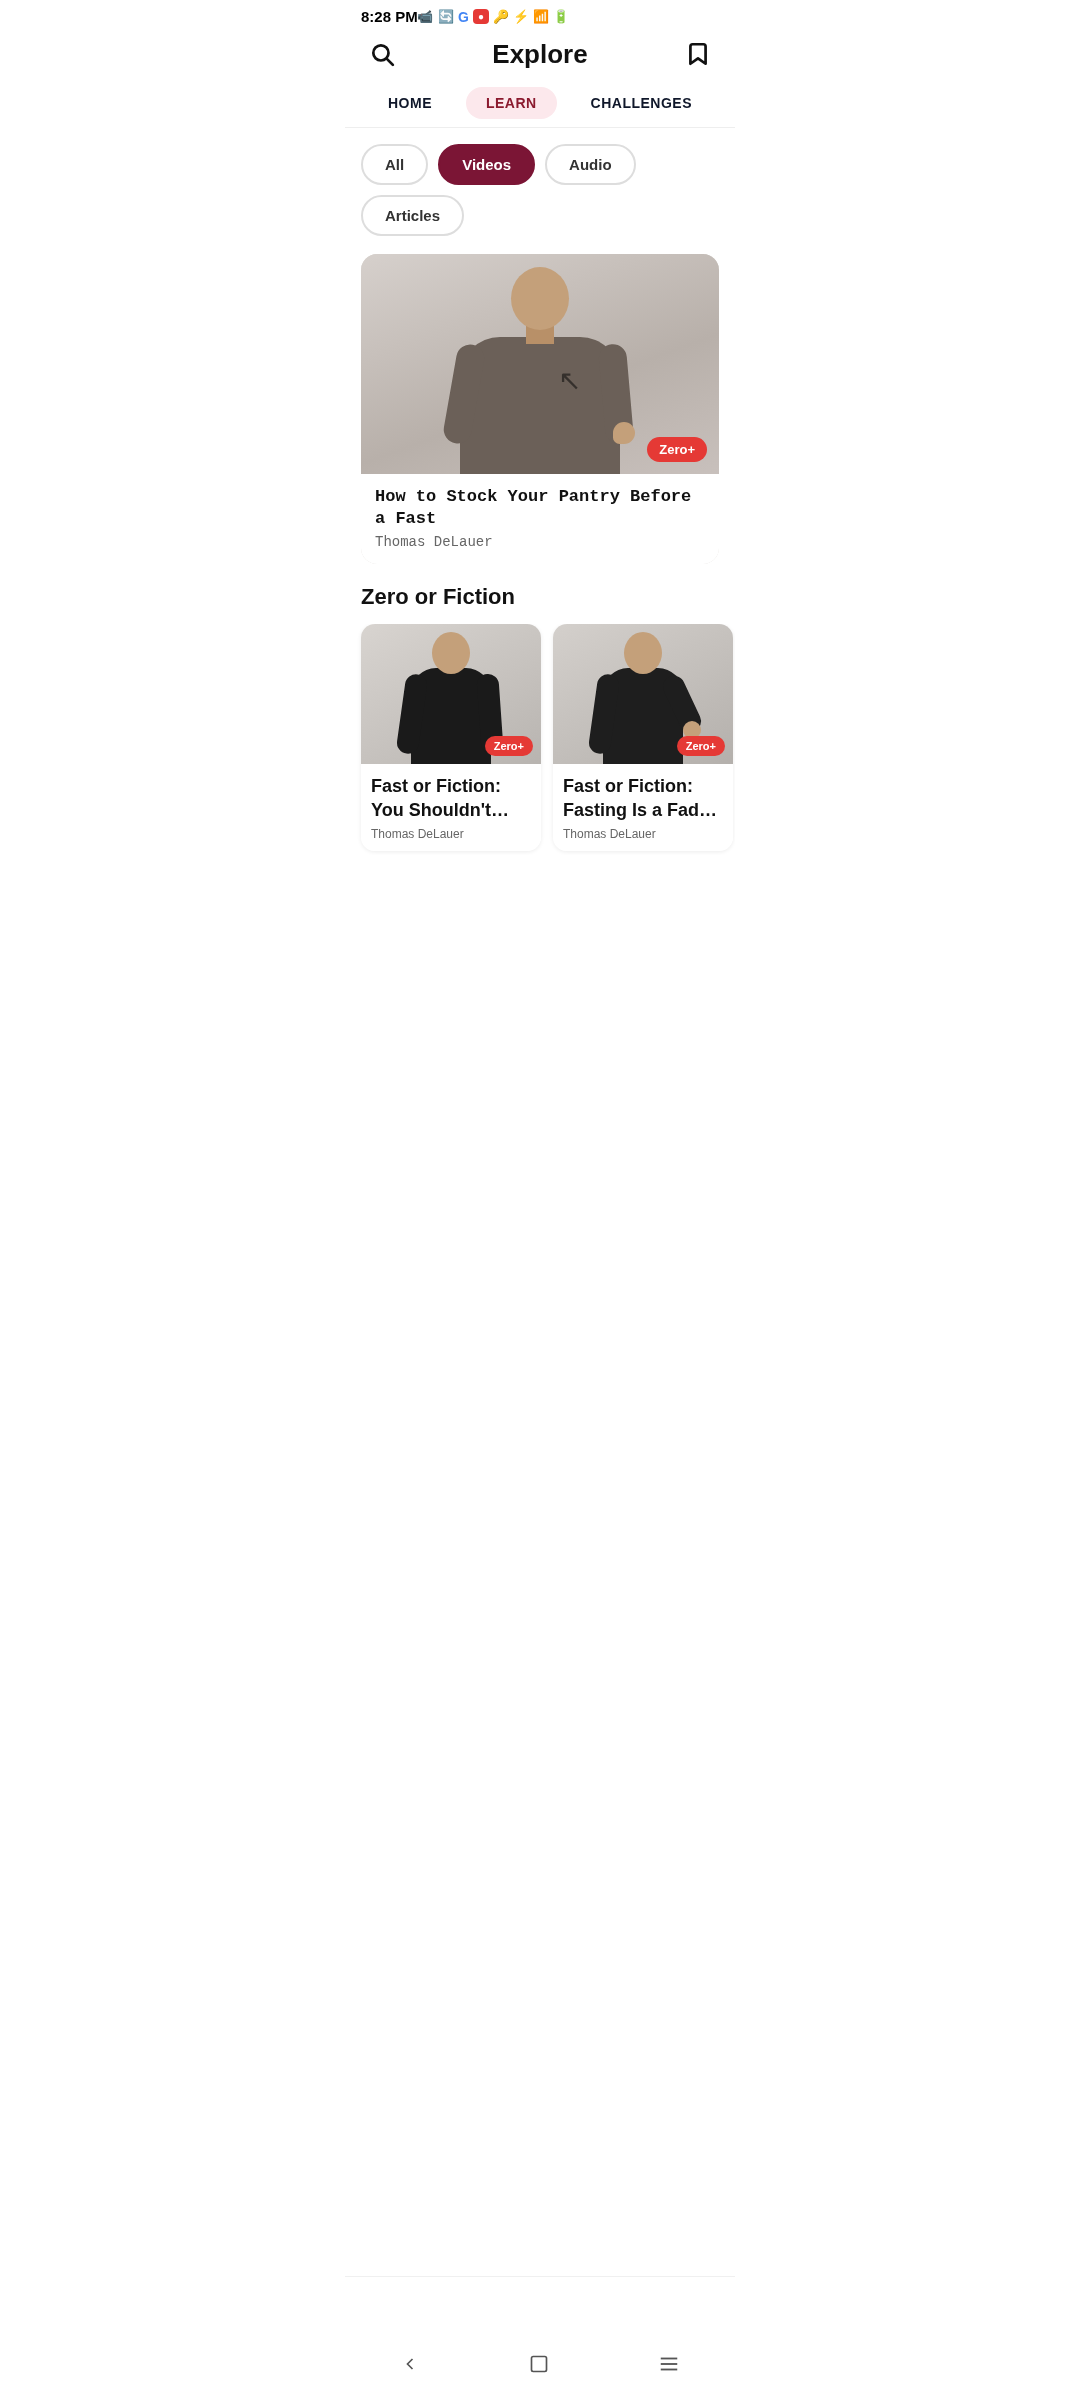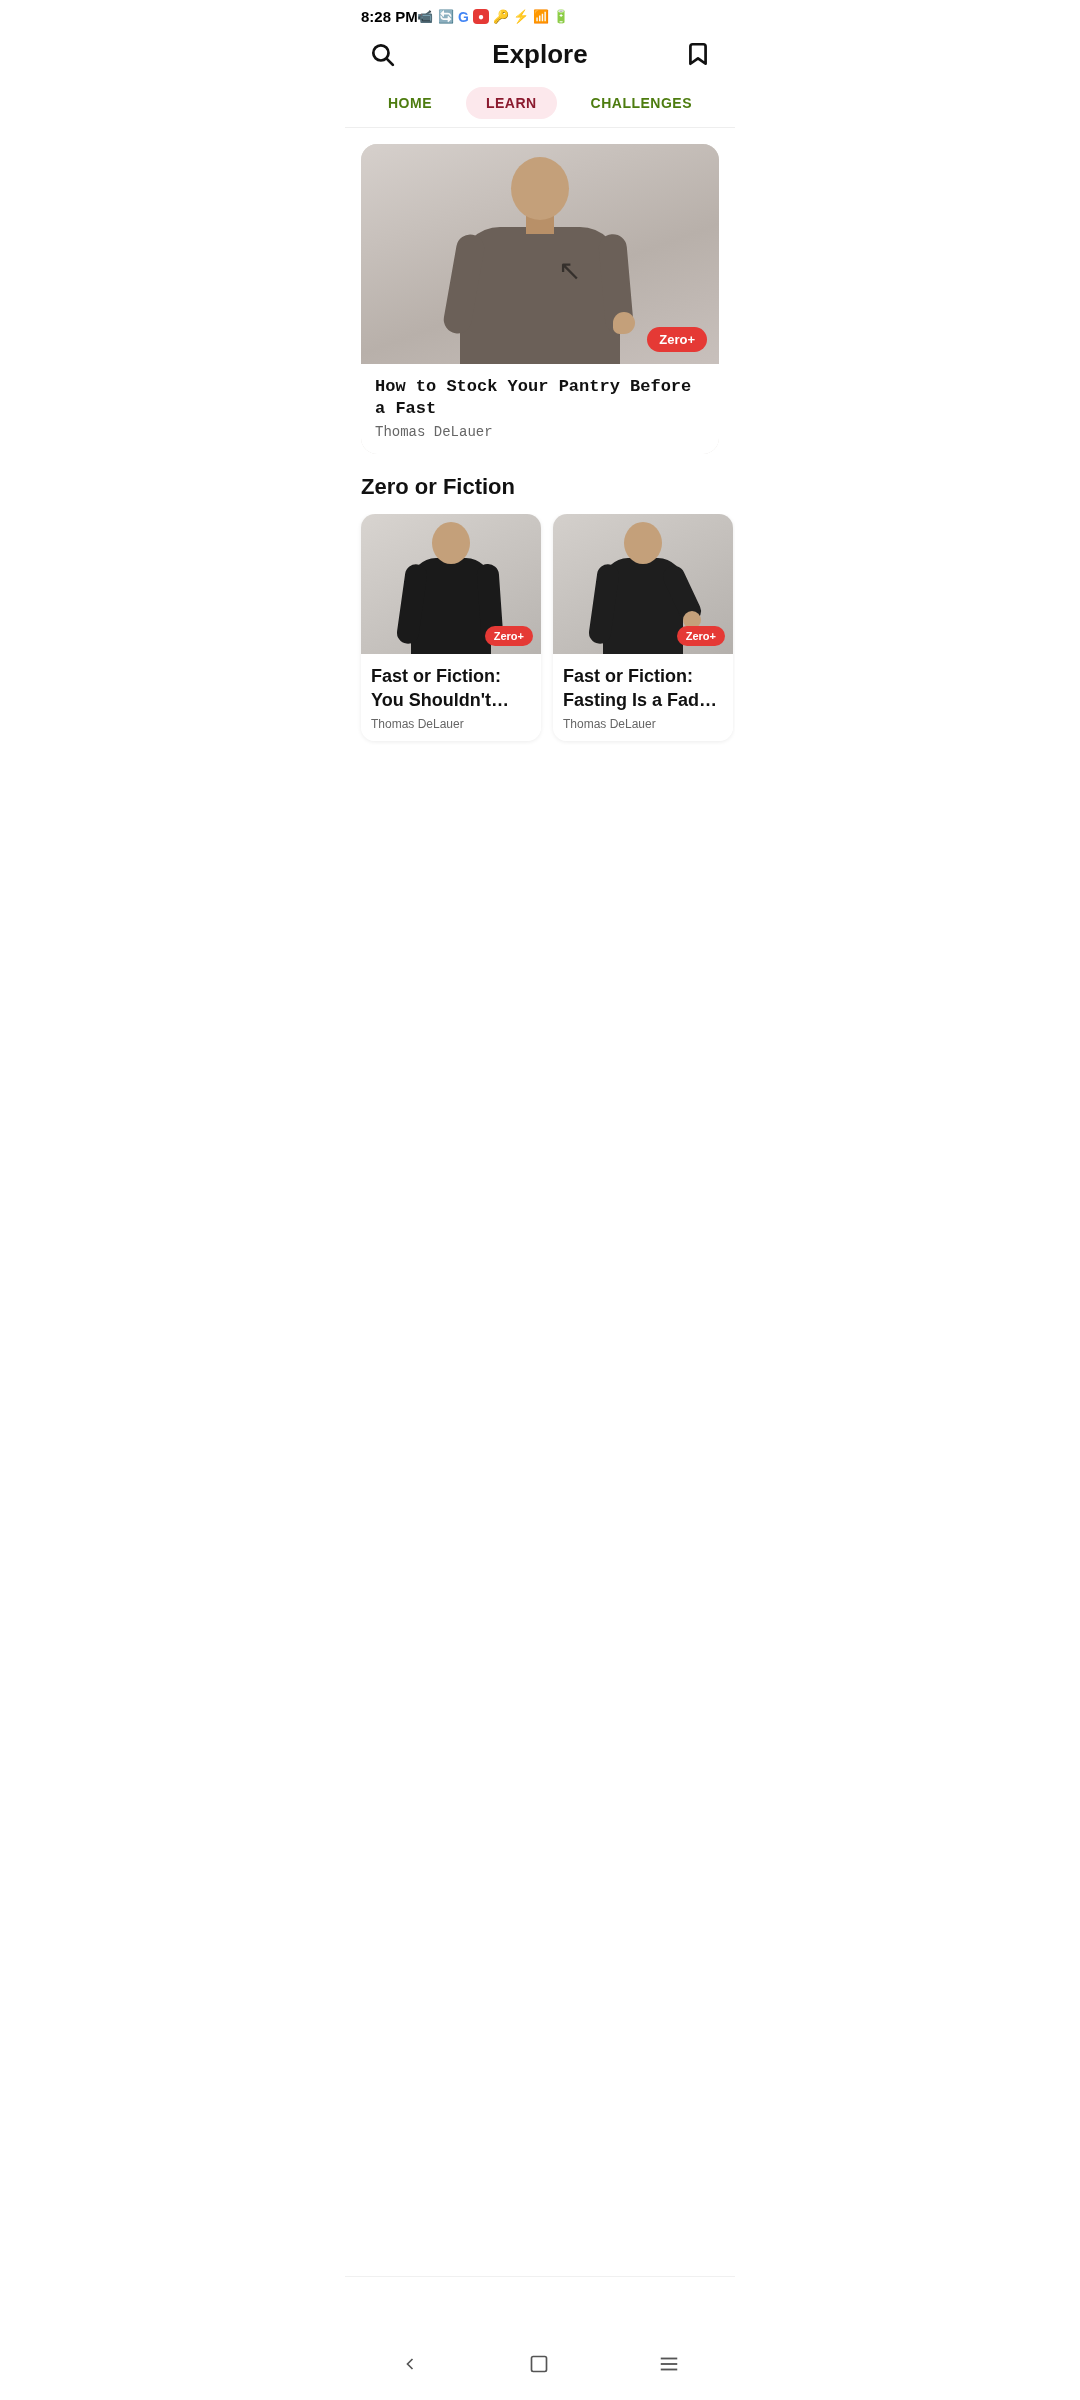--- a/index.html
+++ b/index.html
@@ -71,21 +71,21 @@
       align-items: center;
       padding: 4px 16px 8px;
       border-bottom: 1px solid #eee;
       background: #fff;
     }
     .nav-tab {
       padding: 8px 20px;
       font-size: 14px;
       font-weight: 600;
       letter-spacing: 0.5px;
-      color: #4d7c0f;
+      color: #0f172a;
       border: none;
       background: none;
       cursor: pointer;
       border-radius: 24px;
     }
     .nav-tab.active {
       color: #8b1a2e;
       background: #fce8ec;
     }
 
@@ -337,20 +337,26 @@
 </div>
 
 <div class="nav-tabs">
   <button class="nav-tab">HOME</button>
   <button class="nav-tab active">LEARN</button>
   <button class="nav-tab">CHALLENGES</button>
 </div>
 
 <div class="content">
 
+  <div class="filter-row">
+    <button class="filter-pill">All</button>
+    <button class="filter-pill active">Videos</button>
+    <button class="filter-pill">Audio</button>
+    <button class="filter-pill">Articles</button>
+  </div>
 
   <div class="featured-card">
     <div class="featured-image">
 
       <div style="position:absolute; bottom:0; left:50%; transform:translateX(-50%); width:180px; height:215px;">
 
         <div style="position:absolute; top:8px; left:50%; transform:translateX(-50%); width:58px; height:63px; background:#c4a07a; border-radius:50%; z-index:2;"></div>
 
         <div style="position:absolute; top:65px; left:50%; transform:translateX(-50%); width:28px; height:20px; background:#b89068; z-index:1;"></div>
 

